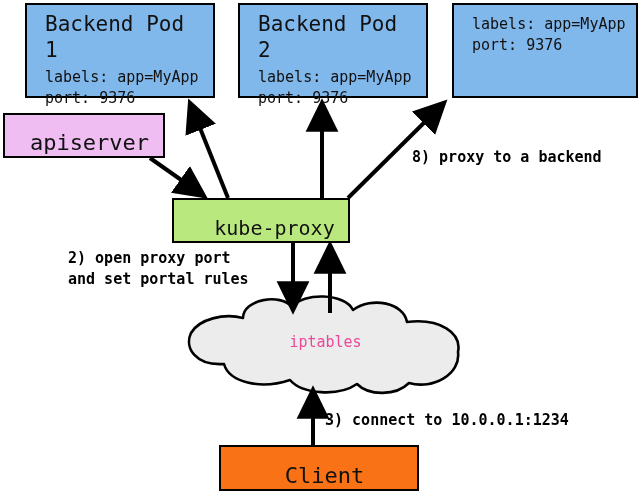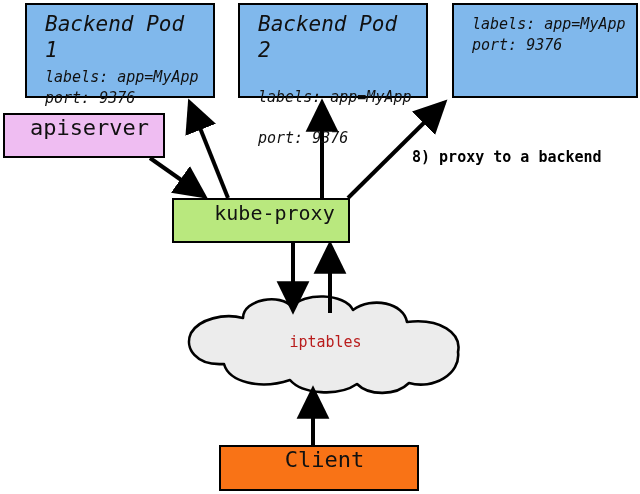--- a/index.html
+++ b/index.html
@@ -10,47 +10,46 @@
     overflow:hidden;
     font-family:"DejaVu Sans Mono","Liberation Mono",monospace;
   }
   #svg-layer{position:absolute;left:0;top:0;width:640px;height:494px;}
   .node{
     position:absolute;
     box-sizing:border-box;
     border:2px solid #000000;
     display:flex;
     flex-direction:column;
-    justify-content:flex-start;
+    justify-content:flex-end;
     padding-left:11px;
   }
   .node-title{
     text-align:center;
     font-size:21px;
     line-height:26px;
     color:#111111;
     letter-spacing:0px;
   }
   .pod{
     background:#80b8ec;
     padding:5px 10px 7px 10px;
     justify-content:flex-start;
-    font-style:italic;
   }
   .pod .node-title{text-align:left;padding-left:8px;margin-top:1px;}
   .pod-line{
     font-size:15px;
     line-height:21px;
     color:#111111;
     padding-left:8px;
     white-space:nowrap;
   }
   .pod-line.first{margin-top:4px;}
   #pod1{left:25px;top:3px;width:190px;height:95px;}
-  #pod2{left:238px;top:3px;width:190px;height:95px;gap:20px;}
+  #pod2{left:238px;top:3px;width:190px;height:95px;}
   #pod3{left:452px;top:3px;width:186px;height:95px;}
   #apiserver{
     left:3px;top:113px;width:162px;height:45px;
     background:#efbdf2;
   }
   #apiserver .node-title{font-size:22px;}
   #kubeproxy{
     left:172px;top:198px;width:178px;height:45px;
     background:#b9e87e;
   }
@@ -58,21 +57,21 @@
   #client{
     left:219px;top:445px;width:200px;height:46px;
     background:#f97316;
   }
   #client .node-title{font-size:22px;}
   .cloud-label{
     position:absolute;
     left:191px;top:333px;width:269px;
     text-align:center;
     font-size:15px;
-    color:#b91c1c;
+    color:#ec4899;
   }
   .step{
     position:absolute;
     font-family:"DejaVu Sans Mono","Liberation Mono",monospace;
     font-weight:bold;
     font-size:15px;
     line-height:21px;
     color:#000000;
     white-space:pre;
   }
@@ -145,15 +144,18 @@
   <div class="node" id="kubeproxy">
     <div class="node-title">kube-proxy</div>
   </div>
 
   <div class="cloud-label">iptables</div>
 
   <div class="node" id="client">
     <div class="node-title">Client</div>
   </div>
 
+  <div class="step" id="step2">2) open proxy port
+and set portal rules</div>
+  <div class="step" id="step3">3) connect to 10.0.0.1:1234</div>
   <div class="step" id="step5">8) proxy to a backend</div>
 
 </div>
 
 </body></html>

